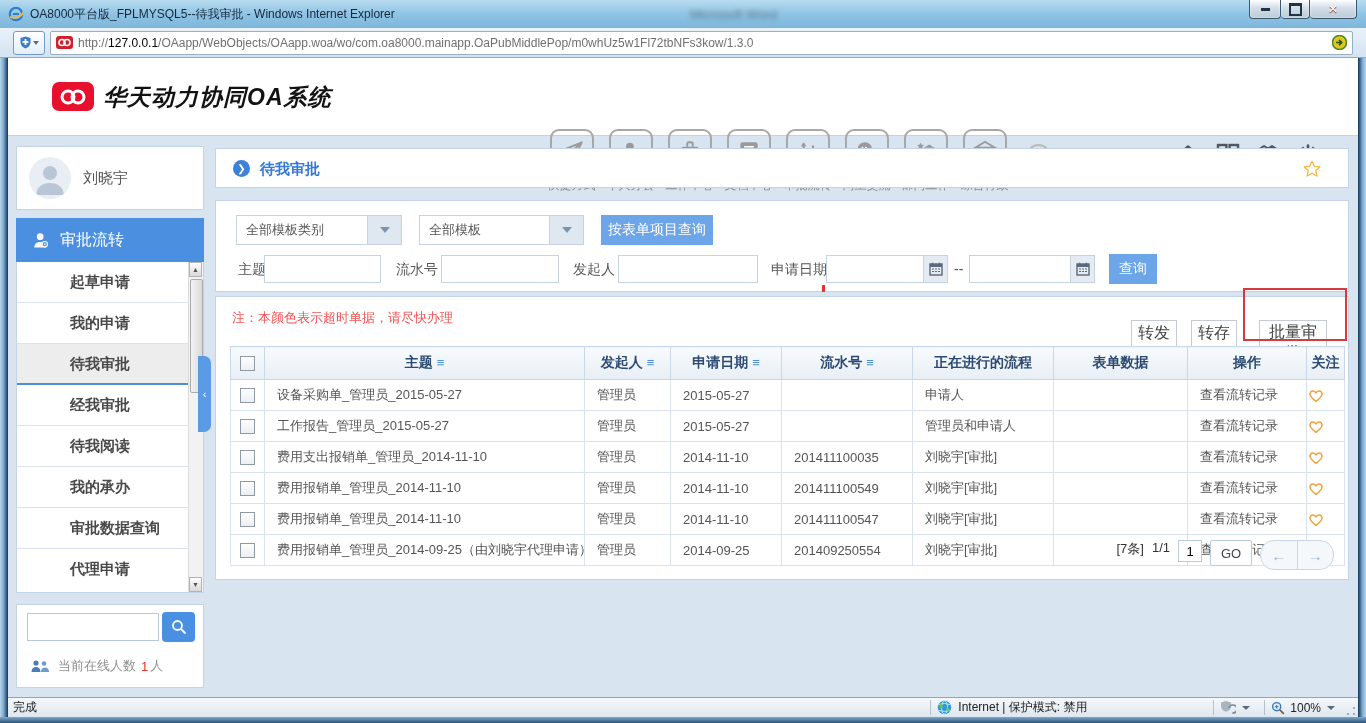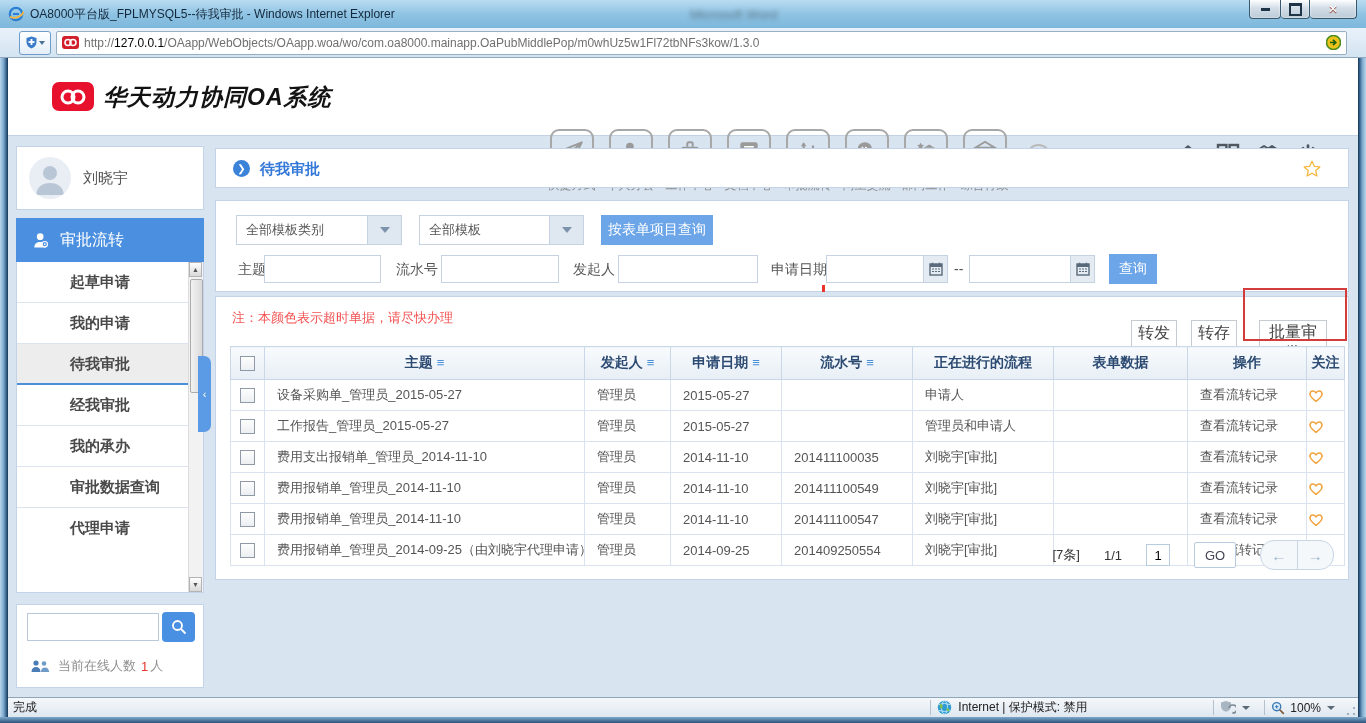--- a/index.html
+++ b/index.html
@@ -22,21 +22,21 @@
   #winbtns .wb+.wb{border-left:none}
   .wb.min{width:30px;border-radius:0 0 0 4px}
   .wb.max{width:28px;border-radius:0}
   .wb.close{width:46px;background:linear-gradient(#f4a18a,#dc5333 45%,#c03c1d);border-radius:0 0 4px 4px}
   .glyph-min{width:9px;height:3px;background:#203448}
   .glyph-max{width:9px;height:8px;border:2px solid #203448;border-top-width:3px}
   .glyph-x{color:#fff;font-size:12px;font-weight:bold;line-height:1;text-shadow:0 1px 1px #7a2310}
 
   #addrbar{position:absolute;left:0;top:28px;right:0;height:30px;
     background:linear-gradient(#e9f2fa,#d3e3f1);border-bottom:1px solid #8fa9c0;
-    display:flex;align-items:center;padding:0 19px;box-sizing:border-box}
+    display:flex;align-items:center;padding:0 13px;box-sizing:border-box}
   #shieldbtn{width:30px;height:22px;background:linear-gradient(#fff,#e4eef8);
     border:1px solid #6f9cc9;border-radius:3px;display:flex;align-items:center;justify-content:center;gap:2px}
   #shieldbtn .caret{width:0;height:0;border-left:3px solid transparent;border-right:3px solid transparent;border-top:4px solid #4d7296}
   #urlfield{flex:1;height:22px;margin-left:5px;background:#fff;border:1px solid #98aec4;border-radius:2px;
     display:flex;align-items:center;padding:0 5px;font-size:12px;white-space:nowrap;overflow:hidden}
   #urlfield .host{color:#000}
   #urlfield .grey{color:#707070}
   #urlfield .go{margin-left:auto}
 
   .frameL{position:absolute;left:0;top:58px;bottom:0;width:8px;
@@ -133,21 +133,21 @@
 
   #grid{position:absolute;left:14px;top:49px;border-collapse:collapse;table-layout:fixed;width:1114px;
     font-size:13px;color:#555}
   #grid th{height:32px;background:linear-gradient(#f8fbfd,#e7eef5);border:1px solid #c9d7e6;
     color:#2c4a72;font-size:14px;font-weight:bold;padding:0}
   #grid td{height:30px;border:1px solid #d9e3ef;padding:0 0 0 12px;overflow:hidden;white-space:nowrap}
   #grid td.c, #grid th.c{text-align:center;padding:0}
   .sort{color:#4a90d9;font-size:13px;font-weight:normal;margin-left:4px}
   .cb{width:13px;height:13px;border:1px solid #8f9aa6;background:linear-gradient(#fdfdfd,#eceff2);display:inline-block;vertical-align:middle}
 
-  #pager{position:absolute;right:14px;bottom:9px;display:flex;align-items:center;gap:24px;font-size:13px;color:#333}
+  #pager{position:absolute;right:14px;bottom:9px;display:flex;gap:8px;font-size:13px;color:#333}
   #pginput{width:24px;height:22px;border:1px solid #b8cbdf;text-align:center;font-size:13px;box-sizing:border-box}
   #gobtn{width:42px;height:26px;background:#fff;border:1px solid #b8cbdf;font-size:13px;color:#445;border-radius:2px}
   #pill{width:72px;height:28px;border:1px solid #c9d6e4;border-radius:14px;background:#f4f8fb;display:flex;overflow:hidden}
   #pill .half{flex:1;display:flex;align-items:center;justify-content:center;color:#9db4cc;font-size:15px}
   #pill .half:first-child{border-right:1px solid #c9d6e4}
 </style>
 </head>
 <body>
 
 <div id="titlebar">
@@ -357,20 +357,21 @@
       <circle cx="16.5" cy="17" r="1" fill="#fff"></circle>
     </svg>
   <span class="t">审批流转</span>
 </div>
 
 <div id="menu" class="panel">
   <div class="mitem">起草申请</div>
   <div class="mitem">我的申请</div>
   <div class="mitem sel">待我审批</div>
   <div class="mitem">经我审批</div>
+  <div class="mitem">待我阅读</div>
   <div class="mitem">我的承办</div>
   <div class="mitem">审批数据查询</div>
   <div class="mitem" style="border-bottom:none">代理申请</div>
   <div id="mscroll">
     <div class="arr up">▲</div>
     <div class="thumb"></div>
     <div class="arr dn">▼</div>
   </div>
 </div>
 <div id="collapsetab">‹</div>

